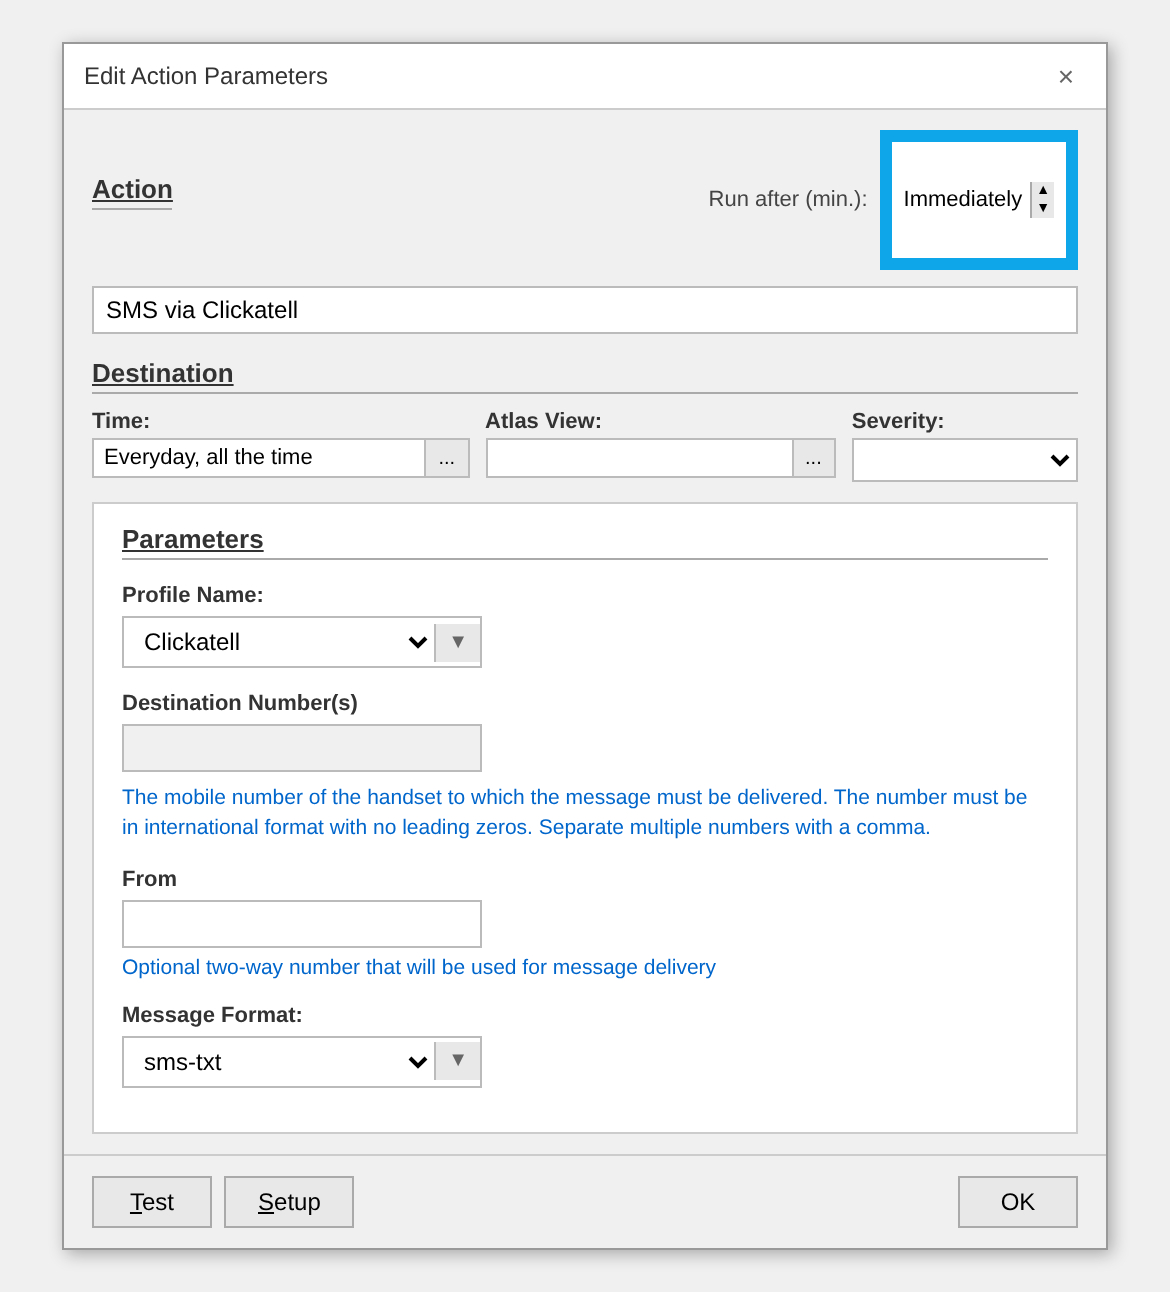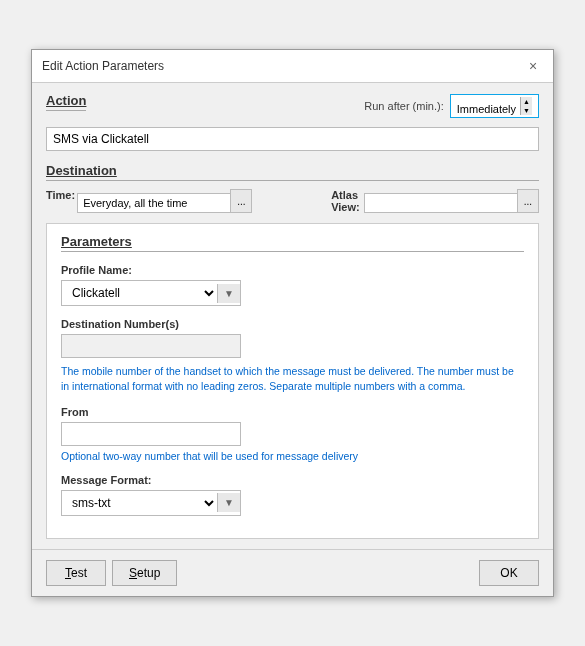--- a/index.html
+++ b/index.html
@@ -65,24 +65,24 @@
       display: flex;
       align-items: center;
       gap: 6px;
     }
     .run-after-label {
       font-size: 11px;
       color: #444;
     }
     .immediately-btn {
       display: flex;
-      align-items: flex-end;
-      border: 1px solid #0ea5e9;
-      background: #fff;
-      padding: 2px 6px;
+      align-items: center;
+      border: 6px solid #0ea5e9;
+      background: #fff;
+      padding: 20px 6px;
       font-size: 11px;
       cursor: pointer;
     }
     .immediately-spin {
       display: flex;
       flex-direction: column;
       border-left: 1px solid #aaa;
       margin-left: 4px;
     }
     .spin-up, .spin-down {
@@ -104,21 +104,21 @@
     .restrictions-section {
       margin-bottom: 10px;
     }
     .restrictions-fields {
       display: flex;
       gap: 8px;
       margin-top: 4px;
     }
     .field-group {
       display: flex;
-      flex-direction: row;
+      flex-direction: column;
       gap: 2px;
     }
     .field-group.time { flex: 2; }
     .field-group.atlas { flex: 1.5; }
     .field-group.severity { flex: 1.2; }
     .field-label {
       font-size: 11px;
       color: #333;
       font-weight: bold;
     }
@@ -293,20 +293,28 @@
             <button class="ellipsis-btn">...</button>
           </div>
         </div>
         <div class="field-group atlas">
           <span class="field-label">Atlas View:</span>
           <div class="input-with-btn">
             <input type="text" style="">
             <button class="ellipsis-btn">...</button>
           </div>
         </div>
+        <div class="field-group severity">
+          <span class="field-label">Severity:</span>
+          <div class="severity-select">
+            <select>
+              <option></option>
+            </select>
+          </div>
+        </div>
       </div>
     </div>
 
     
     <div class="parameters-section">
       <div class="parameters-title">Parameters</div>
 
       
       <div class="param-label">Profile Name:</div>
       <div class="param-select-row">

